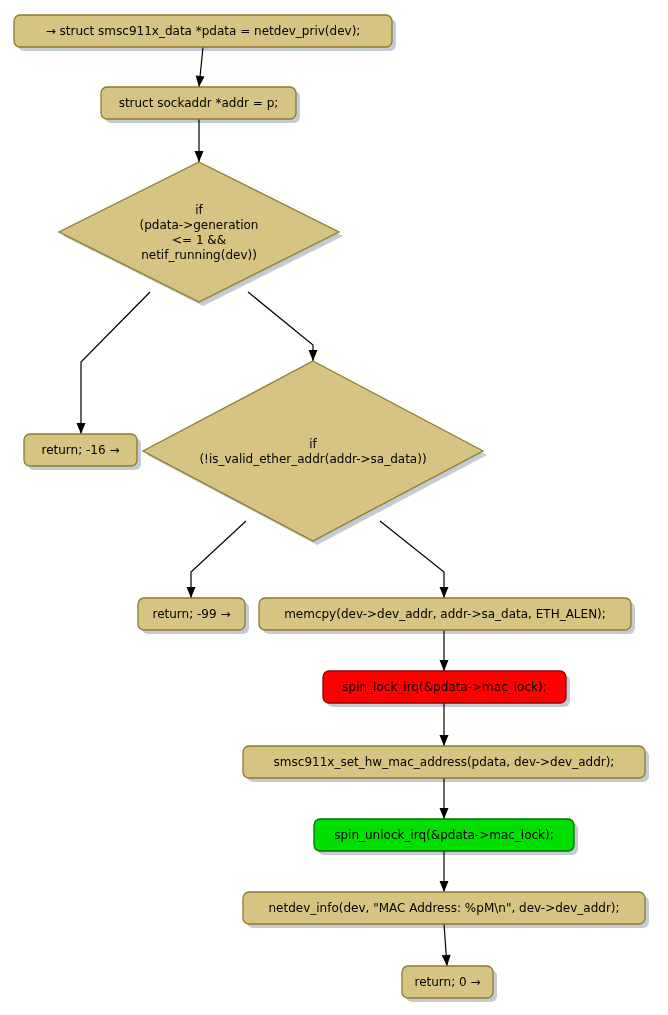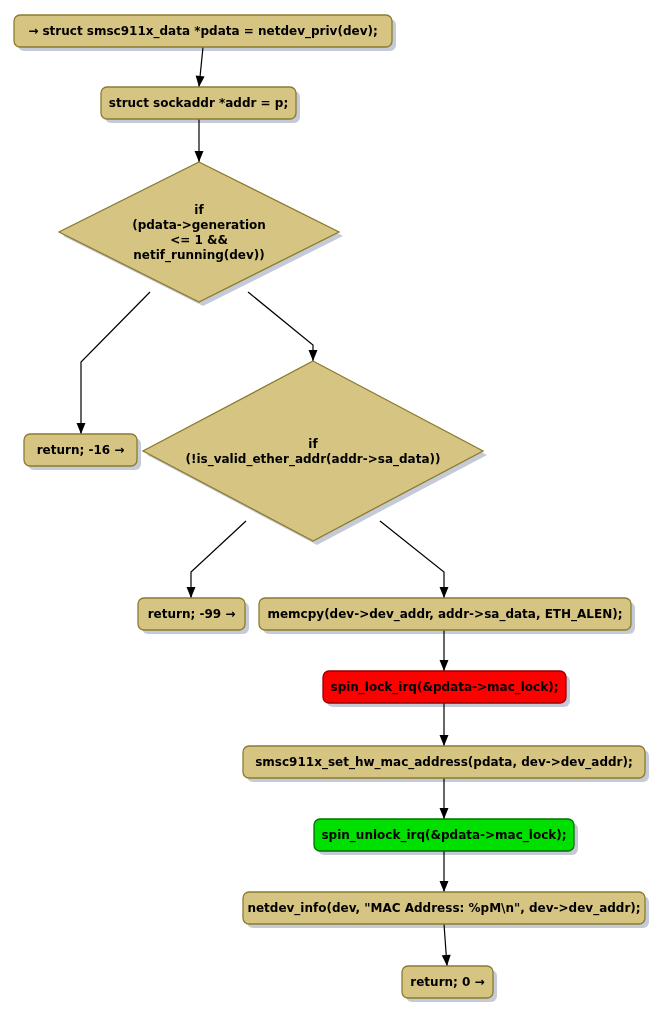--- a/index.html
+++ b/index.html
@@ -10,21 +10,20 @@
   body {
     width: 668px;
     height: 1015px;
     font-family: "DejaVu Sans", sans-serif;
     overflow: hidden;
   }
   #flow-root {
     position: relative;
     width: 668px;
     height: 1015px;
-    font-weight: bold;
   }
   svg.flow-svg {
     display: block;
     width: 668px;
     height: 1015px;
   }
   .node-text {
     font-family: "DejaVu Sans", sans-serif;
     font-size: 12px;
     fill: #000000;

